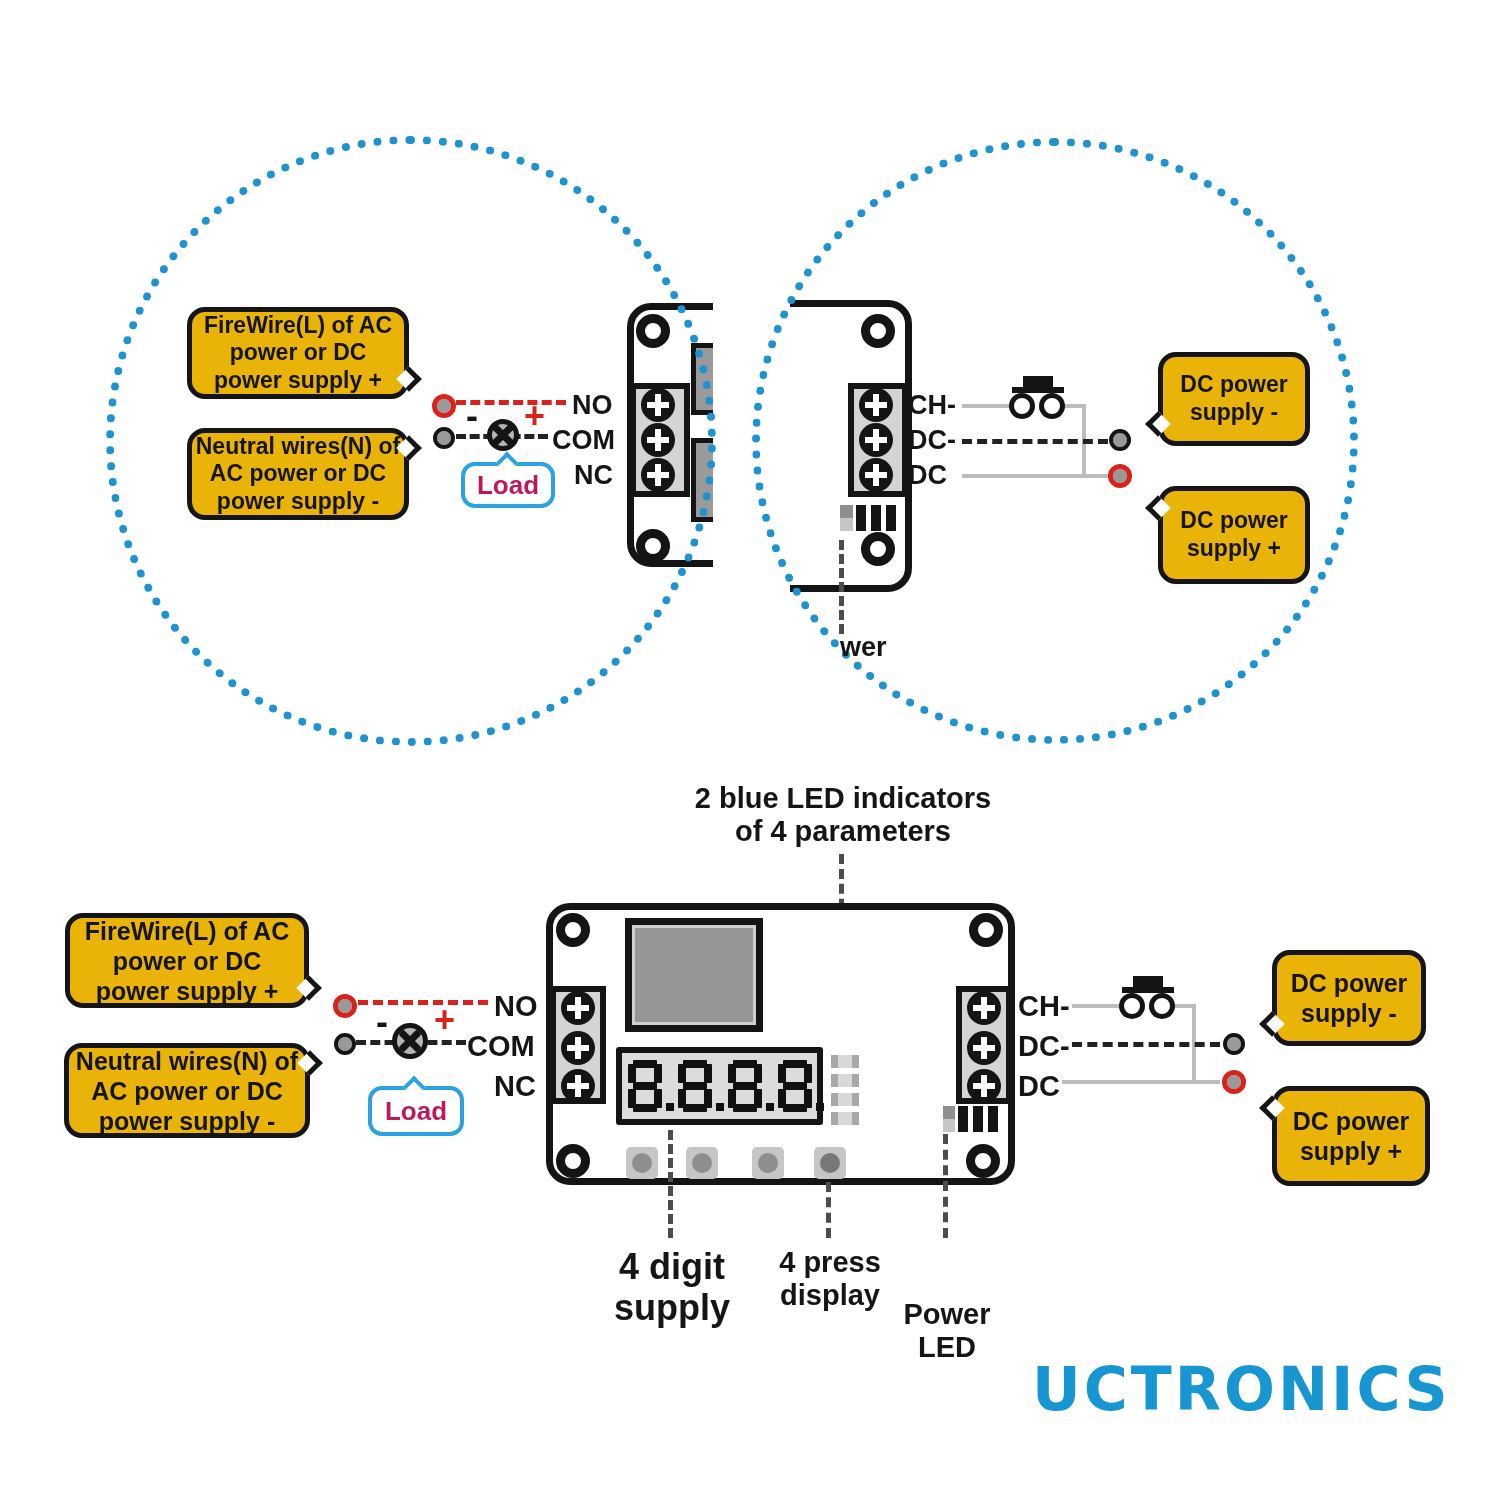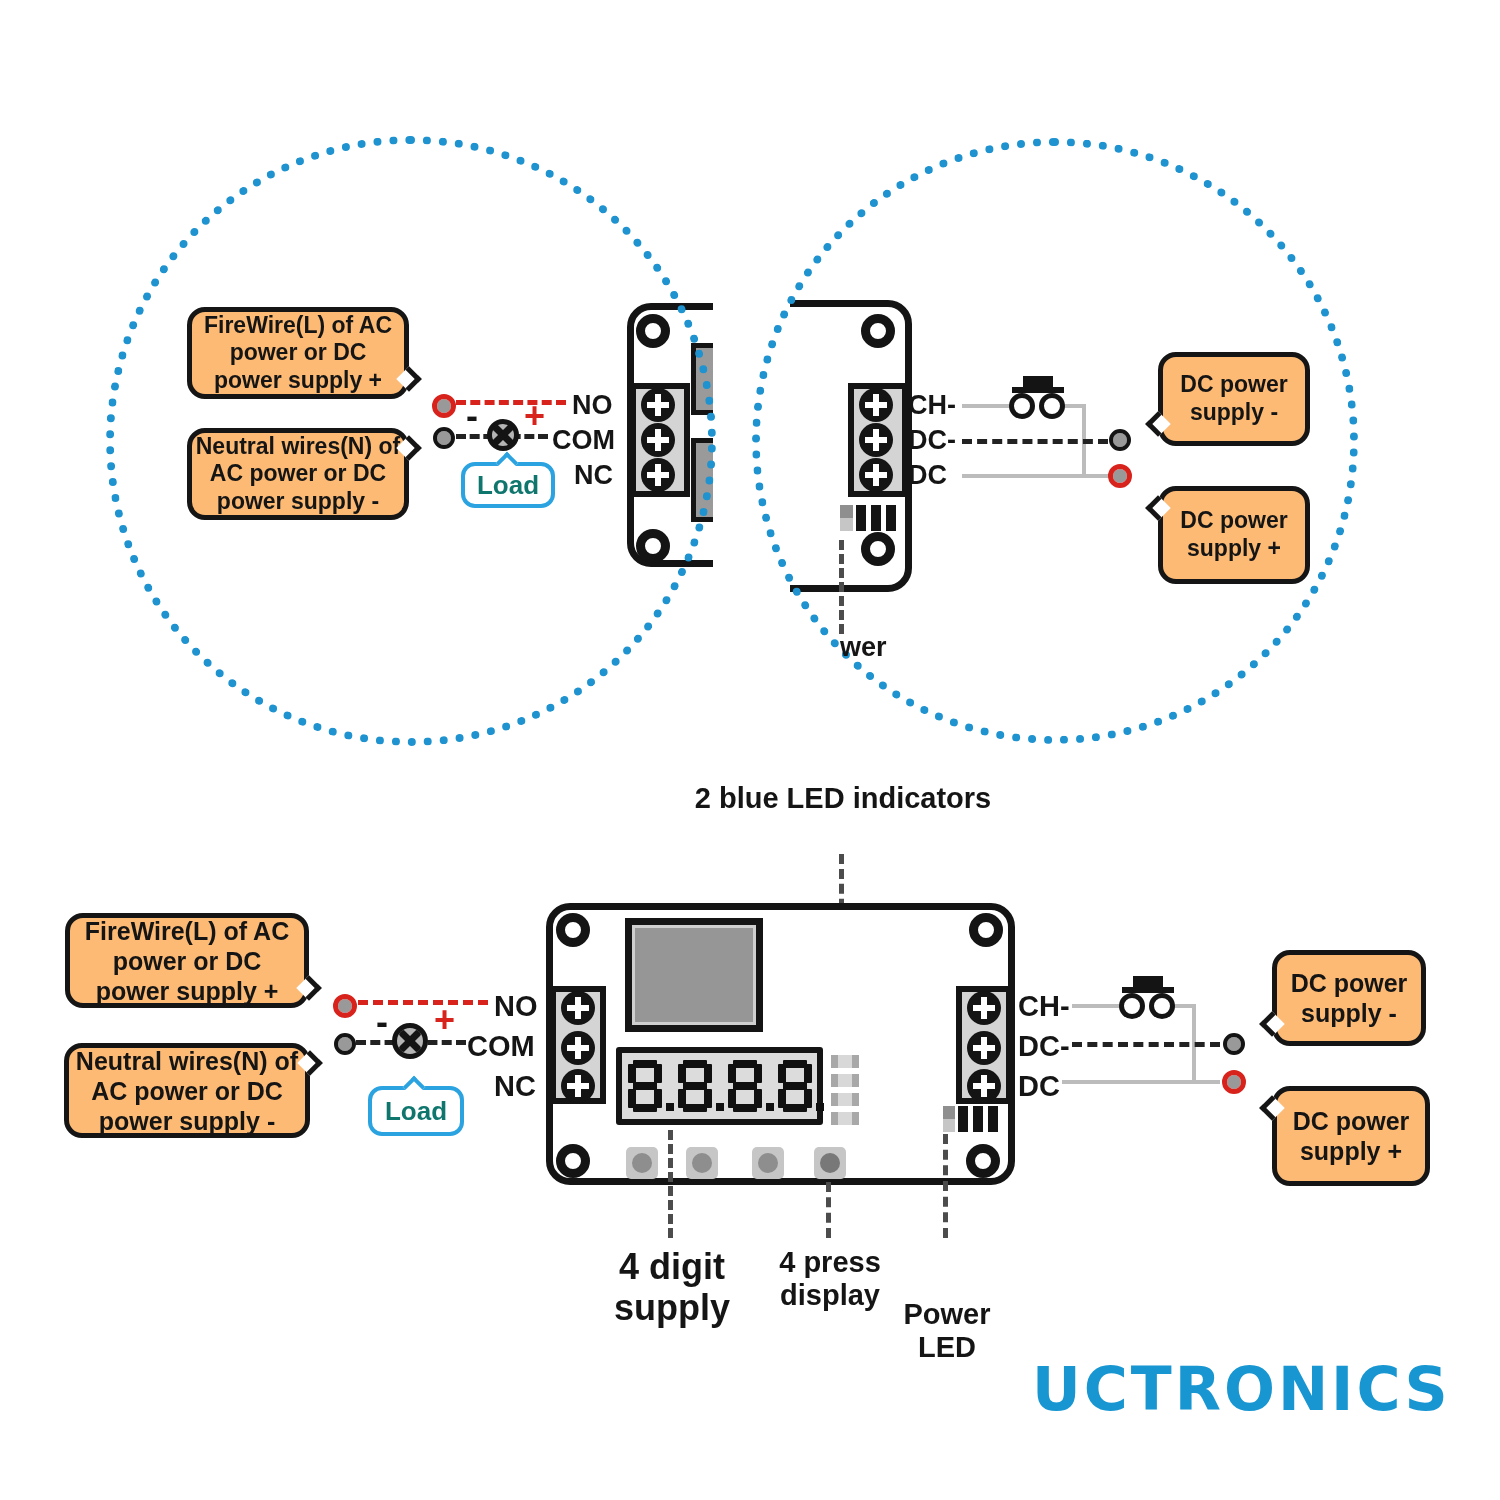--- a/index.html
+++ b/index.html
@@ -33,28 +33,28 @@
   .ledrow i:nth-child(1),.ledrow i:nth-child(3){width:7px;background:#a8a8a8}
   .ledrow i:nth-child(2){flex:1;background:#d8d8d8}
   .pbtn{position:absolute;width:32px;height:32px;background:#c6c6c6;border-radius:5px}
   .pbtn::after{content:"";position:absolute;left:50%;top:50%;width:20px;height:20px;border-radius:50%;
                background:#8e8e8e;transform:translate(-50%,-50%)}
   .pbtn.pdark::after{background:#787878}
   .pinbar{position:absolute;width:10px;background:#141414}
   .pwrled i{display:block;width:100%;height:50%}
   .pwrled i:first-child{background:#8f8f8f}
   .pwrled i:last-child{background:#c6c6c6}
-  .bub{position:absolute;border:5px solid #151515;border-radius:18px;background:#fdba74;font-weight:700;
+  .bub{position:absolute;border:5px solid #151515;border-radius:18px;background:#eab308;font-weight:700;
        text-align:center;display:flex;flex-direction:column;justify-content:center;
        font-size:25px;line-height:1.2;z-index:5}
   .bub.sm{font-size:23px}
   .btail{position:absolute;width:18px;height:18px;background:#fff;transform:rotate(45deg)}
   .btail.r{right:-14px;border-top:5px solid #151515;border-right:5px solid #151515}
   .btail.l{left:-14px;border-left:5px solid #151515;border-bottom:5px solid #151515}
-  .loadb{position:absolute;border:4px solid #2aa3e0;border-radius:14px;background:#fff;color:#0f766e;
+  .loadb{position:absolute;border:4px solid #2aa3e0;border-radius:14px;background:#fff;color:#be185d;
          font-weight:700;font-size:26px;display:flex;align-items:center;justify-content:center;z-index:5}
   .ltail{position:absolute;left:34px;top:-11px;width:16px;height:16px;background:#fff;
          border-left:4px solid #2aa3e0;border-top:4px solid #2aa3e0;transform:rotate(45deg)}
   .nodedot{position:absolute;width:14px;height:14px;border-radius:50%;background:#999;
            border:4px solid #141414;background-clip:padding-box;z-index:4;
            box-sizing:content-box}
   .nodedot.red{border:5px solid #d8231c}
   .dashred{position:absolute;border-top:5px dashed #d8231c}
   .dashblk{position:absolute;border-top:5px dashed #222}
   .sgray{position:absolute;border-top:4px solid #bcbcbc}
@@ -168,20 +168,21 @@
     <i class="btail l" style="bottom:8px"></i>
   </div>
   <div class="bub sm" style="left:1158px;top:486px;width:152px;height:98px">
     <span>DC power</span>
     <span>supply +</span>
     <i class="btail l" style="top:8px"></i>
   </div>
 
   <div class="lbl" style="left:688px;top:782px;width:310px;font-size:29px">
     <span style="display:block">2 blue LED indicators</span>
+    <span style="display:block">of 4 parameters</span>
   </div>
   <div class="leader" style="left:839px;top:854px;height:204px"></div>
 
   <div class="abs board" style="left:546px;top:903px;width:469px;height:282px"></div>
   <div class="abs hole" style="left:556px;top:913px"></div>
   <div class="abs hole" style="left:969px;top:913px"></div>
   <div class="abs hole" style="left:556px;top:1144px"></div>
   <div class="abs hole" style="left:966px;top:1144px"></div>
   <div class="abs relay" style="left:625px;top:918px;width:138px;height:114px"></div>
 

